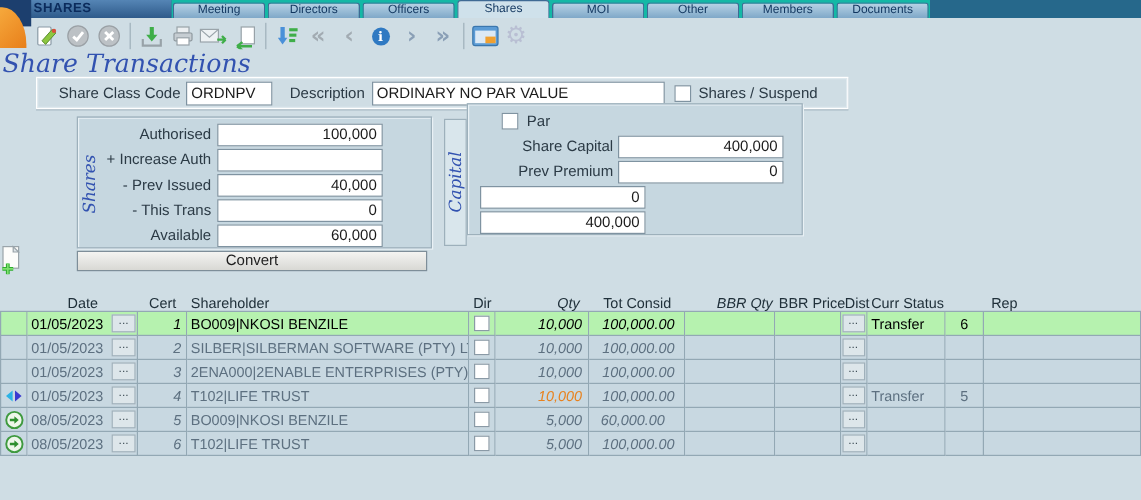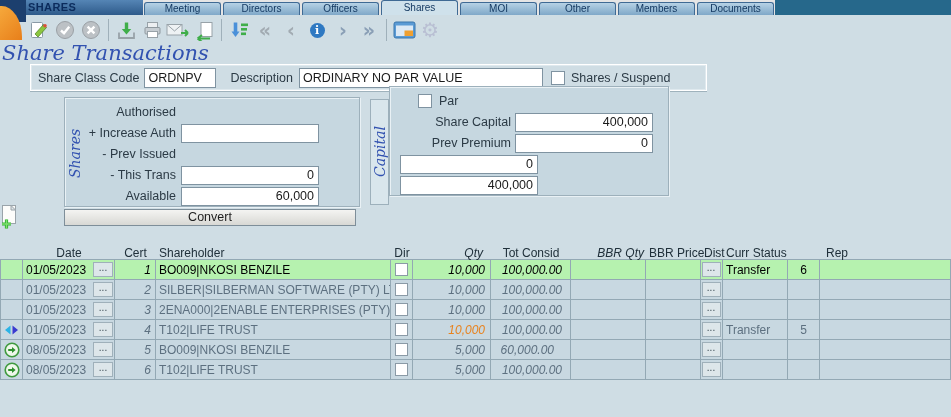--- a/index.html
+++ b/index.html
@@ -6,21 +6,21 @@
   *{box-sizing:border-box;}
   .app{position:relative;width:951px;height:417px;background:#cfdde4;overflow:hidden;
        font-family:"Liberation Sans",sans-serif;}
 
   
   .titlebar{position:absolute;left:0;top:0;width:951px;height:15px;
             background:linear-gradient(#5585b5,#2e5a8a);}
   .corner-navy{position:absolute;left:0;top:0;width:26px;height:22px;background:#1c3f6e;}
   .win-title{position:absolute;left:28px;top:1px;font-size:11px;font-weight:bold;color:#0b2b5c;letter-spacing:.4px;}
   .tabstrip{position:absolute;left:143px;top:0;width:808px;height:15px;background:#26688b;display:flex;}
-  .tabgroup{display:flex;background:#e5e5e5;height:15px;}
+  .tabgroup{display:flex;background:#14b8a6;height:15px;}
   .tab{width:77px;margin:2px 1px 0 1px;height:13px;border-radius:3px 3px 0 0;
        background:linear-gradient(#b6d2e5,#7fa8c8);border:1px solid #3f6档a;border:1px solid #3f6a94;border-bottom:none;
        font-size:10px;color:#11365f;text-align:center;line-height:12px;cursor:default;overflow:hidden;}
   .tab.active{margin-top:0;height:15px;background:#cfe1eb;line-height:14px;}
 
   
   .corner-orange{position:absolute;left:0;top:6px;width:22px;height:34px;
                  background:linear-gradient(135deg,#f6a93c,#e87f1a);border-radius:0 92% 0 0;}
 
   
@@ -182,40 +182,42 @@
         </svg>
       </div>
       <div class="tbtn">
         <span class="gear">⚙</span>
       </div>
     </div>
 
   <div class="page-title">Share Transactions</div>
 
   <div class="form-panel">
-    <span class="flabel" style="margin-left:7px">Share Class Code</span>
+    <span class="flabel" style="margin-left:18px">Share Class Code</span>
     <input class="tbox" style="width: 72px; margin-left: 5px;" value="ORDNPV">
     <span class="flabel" style="margin-left:14px">Description</span>
     <input class="tbox" style="width: 244px; margin-left: 6px;" value="ORDINARY NO PAR VALUE">
     <span class="cb" style="margin-left:8px"></span>
     <span class="flabel" style="margin-left:6px">Shares / Suspend</span>
   </div>
 
   <div class="group" style="left:64px;top:97px;width:296px;height:110px">
     <div class="vlabel" style="left:2px;top:0;height:110px">Shares</div>
     <div id="shares-fields">
         <div class="frow" style="left: 6px; top: 4px;">
           <span class="lab" style="width: 105px;">Authorised</span>
+          <span class="val" style="margin-left: 5px; width: 138px;">100,000</span>
         </div>
         <div class="frow" style="left: 6px; top: 25px;">
           <span class="lab" style="width: 105px;">+ Increase Auth</span>
           <span class="val" style="margin-left: 5px; width: 138px;"></span>
         </div>
         <div class="frow" style="left: 6px; top: 46px;">
           <span class="lab" style="width: 105px;">- Prev Issued</span>
+          <span class="val" style="margin-left: 5px; width: 138px;">40,000</span>
         </div>
         <div class="frow" style="left: 6px; top: 67px;">
           <span class="lab" style="width: 105px;">- This Trans</span>
           <span class="val" style="margin-left: 5px; width: 138px;">0</span>
         </div>
         <div class="frow" style="left: 6px; top: 88px;">
           <span class="lab" style="width: 105px;">Available</span>
           <span class="val" style="margin-left: 5px; width: 138px;">60,000</span>
         </div>
       </div>

